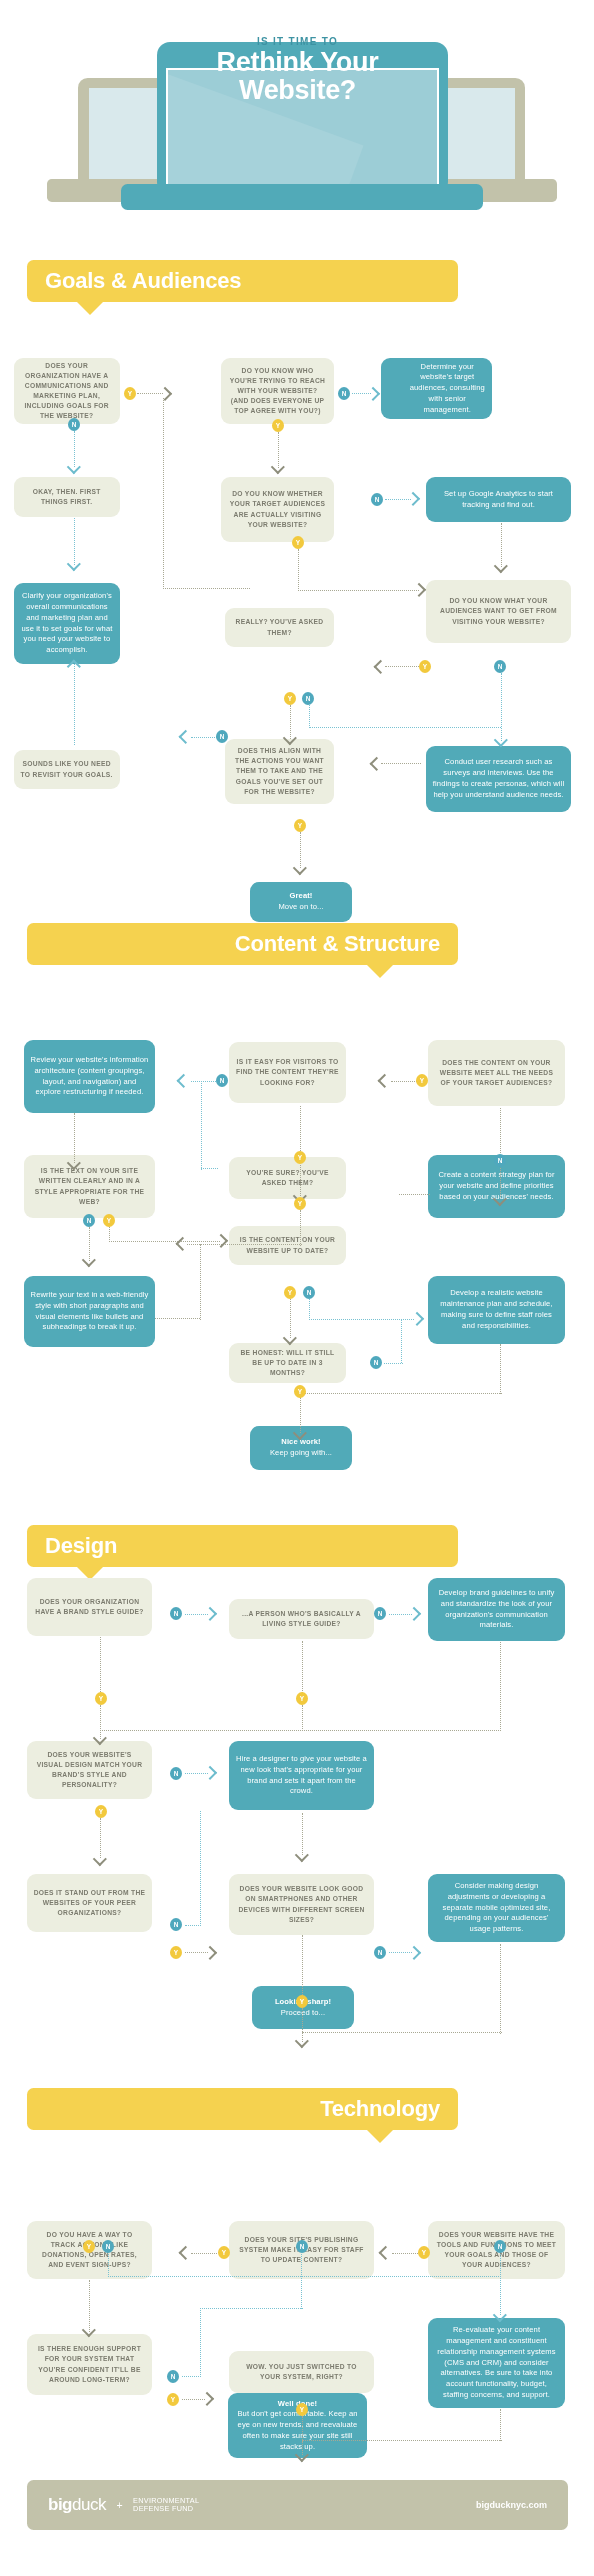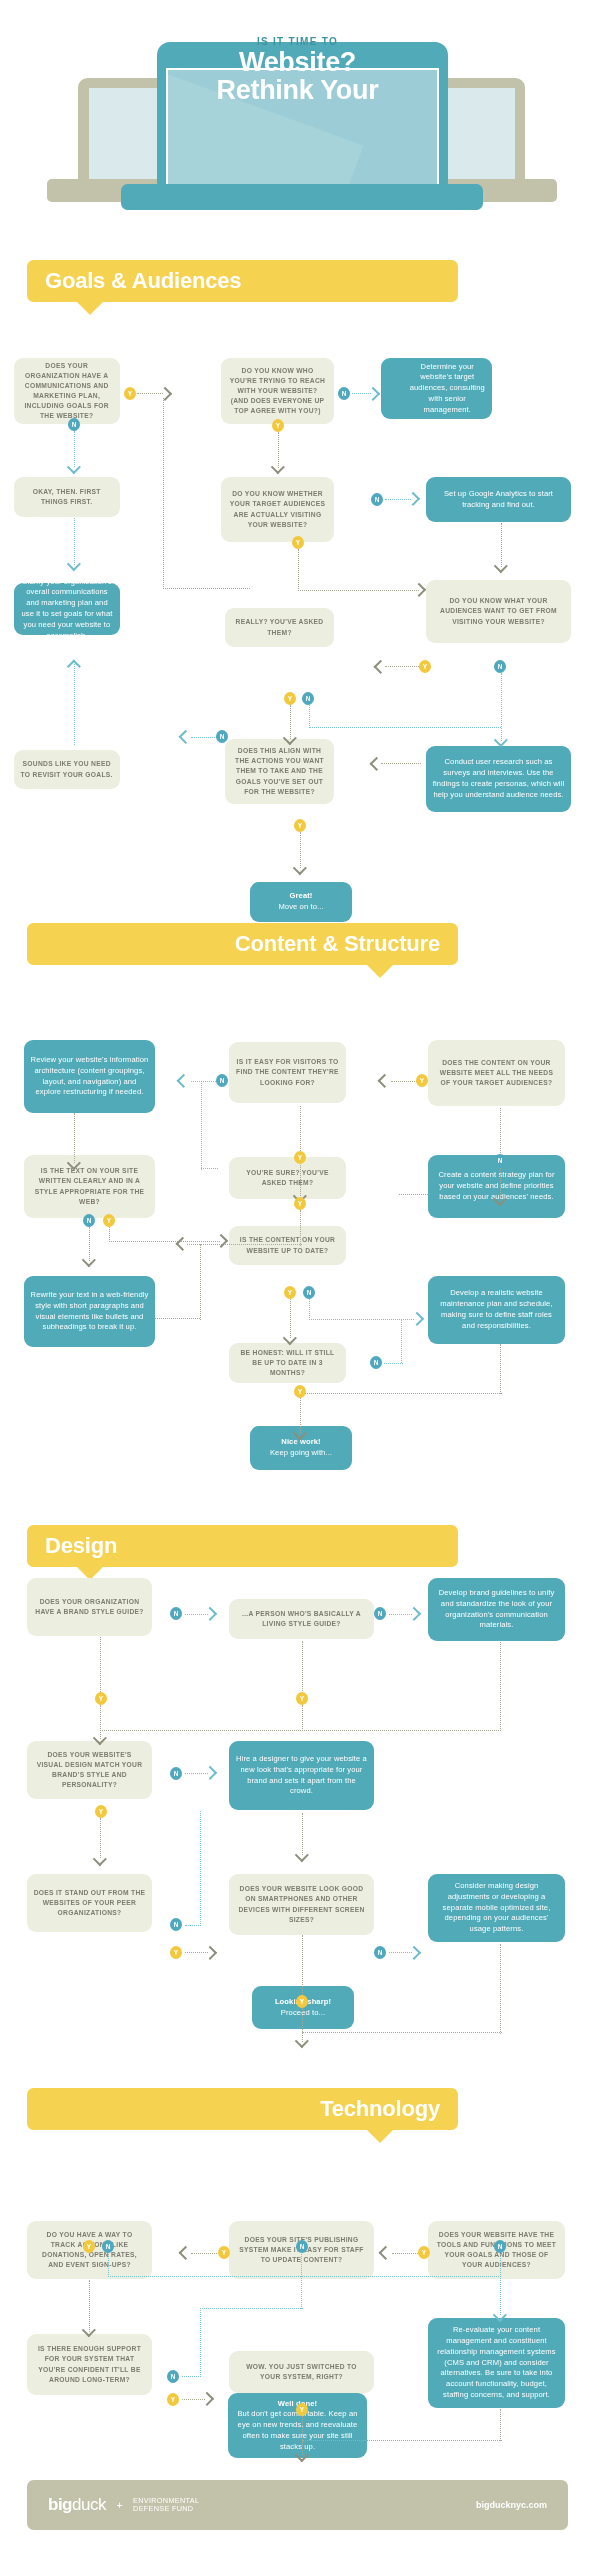--- a/index.html
+++ b/index.html
@@ -252,22 +252,22 @@
   <div class="hero">
     <div class="laptop-body"></div>
     <div class="laptop-screen-inner"></div>
     <div class="laptop-base"></div>
     <div class="tablet">
       <div class="tablet-screen"></div>
     </div>
     <div class="tablet-base"></div>
     <div class="hero-kicker">IS IT TIME TO</div>
     <div class="hero-title">
+      <div>Rethink Your</div>
       <div>Website?</div>
-      <div>Rethink Your</div>
     </div>
   </div>
 
   <div class="banner left" style="top:260px;">
     <span>Goals &amp; Audiences</span>
     <span class="tail" style="left:50px;"></span>
   </div>
 
   <div class="node q" style="left:13.7px; top:358px; width:106px; height:66px;">
       <span>DOES YOUR ORGANIZATION HAVE A COMMUNICATIONS AND MARKETING PLAN, INCLUDING GOALS FOR THE WEBSITE?</span>
@@ -326,21 +326,21 @@
   <div class="badge y" style="left:292px; top:536px;">
       <span>Y</span>
     </div>
   <div class="dot-v" style="left:298px; top:549px; height:42px;"></div>
   <div class="dot-h" style="left:298px; top:590px; width:121px;"></div>
   <div class="arw right" style="left:414px; top:585px;"></div>
 
   <div class="dot-v" style="left:501px; top:523px; height:44px;"></div>
   <div class="arw down" style="left:496px; top:561px;"></div>
 
-  <div class="node a" style="left:13.7px; top:583px; width:106px; height:52px;padding-left:7px;">
+  <div class="node a" style="left:13.7px; top:583px; width:106px; height:81px;padding-left:7px;">
       <span>Clarify your organization's overall communications and marketing plan and use it to set goals for what you need your website to accomplish.</span>
     </div>
   <div class="node q" style="left:225px; top:608px; width:109px; height:39px;">
       <span>REALLY? YOU'VE ASKED THEM?</span>
     </div>
   <div class="node q" style="left:426px; top:580px; width:145px; height:63px;">
       <span>DO YOU KNOW WHAT YOUR AUDIENCES WANT TO GET FROM VISITING YOUR WEBSITE?</span>
     </div>
 
   <div class="badge y" style="left:419px; top:660px;">

